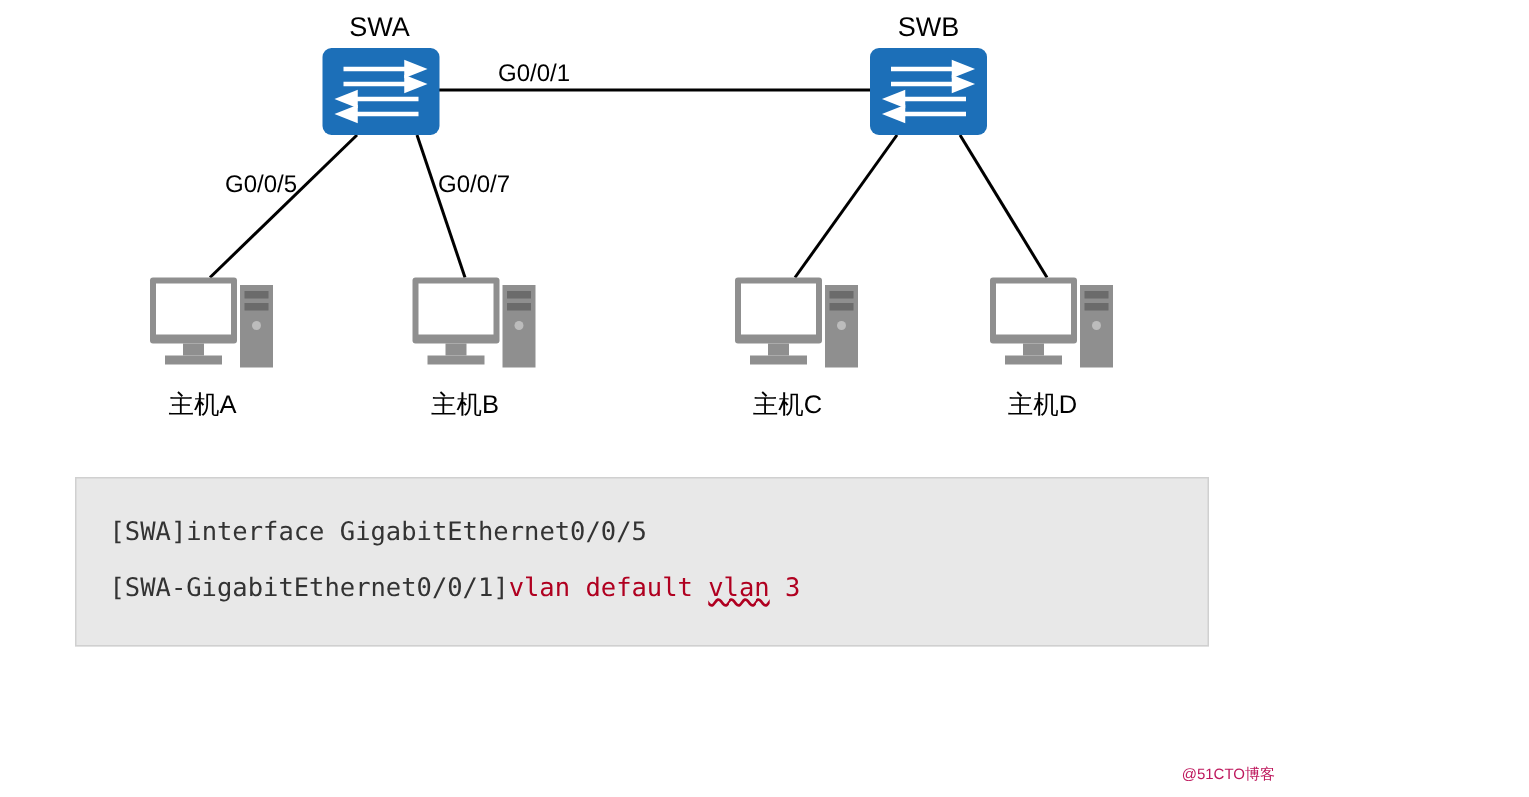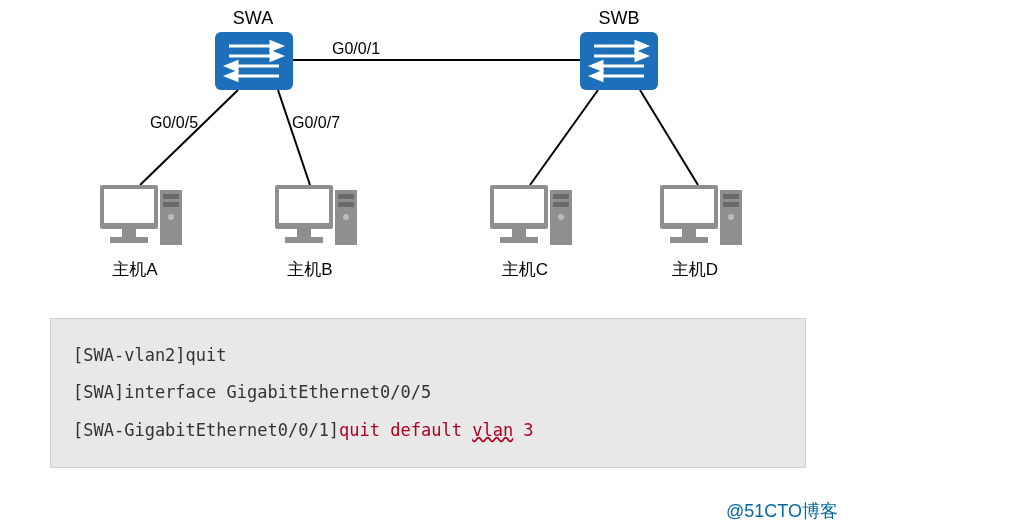--- a/index.html
+++ b/index.html
@@ -1,20 +1,20 @@
 <!DOCTYPE html>
 <html><head>
 <meta charset="utf-8">
 <style>
   html,body{margin:0;padding:0;font-family:"Microsoft YaHei",Arial,sans-serif;background:#fff;color:#333}
   #wrap{width:856px;height:531px;position:relative}
   svg{display:block}
   .code-block{background:#e8e8e8;border:1px solid #d0d0d0;margin:18px 50px 0 50px;padding:18px 22px;font-family:Consolas,Menlo,monospace;font-size:17px;line-height:2.2}
   .code-block .red{color:#b00020}
-  .watermark{position:absolute;bottom:8px;right:18px;color:#0369a1;font-size:18px;font-family:Arial,sans-serif}
+  .watermark{position:absolute;bottom:8px;right:6px;color:#be185d;font-size:10px;font-family:Arial,sans-serif}
 </style>
 </head>
 <body>
 
 <div id="wrap">
 
 <svg width="1019" height="300" viewBox="0 0 1019 300">
 
   <g stroke="#000" stroke-width="2" fill="none">
     <line x1="290" y1="60" x2="585" y2="60"></line>
@@ -70,24 +70,21 @@
 
   <use href="#pc" x="490" y="185"></use>
   <text x="525" y="275" text-anchor="middle" font-size="17">主机C</text>
 
   <use href="#pc" x="660" y="185"></use>
   <text x="695" y="275" text-anchor="middle" font-size="17">主机D</text>
 </svg>
 
 <div class="code-block">
   <div>
-    <span>[SWA-vlan2]</span><span>quit</span>
-  </div>
-  <div>
     <span>[SWA]</span><span>interface GigabitEthernet0/0/5</span>
   </div>
   <div>
-    <span>[SWA-GigabitEthernet0/0/1]</span><span class="red">quit default </span><span class="red" style="text-decoration:underline wavy #b00020">vlan</span><span class="red"> 3</span>
+    <span>[SWA-GigabitEthernet0/0/1]</span><span class="red">vlan default </span><span class="red" style="text-decoration:underline wavy #b00020">vlan</span><span class="red"> 3</span>
   </div>
 </div>
 
 <div class="watermark">@51CTO博客</div>
 </div>
 
 </body></html>

